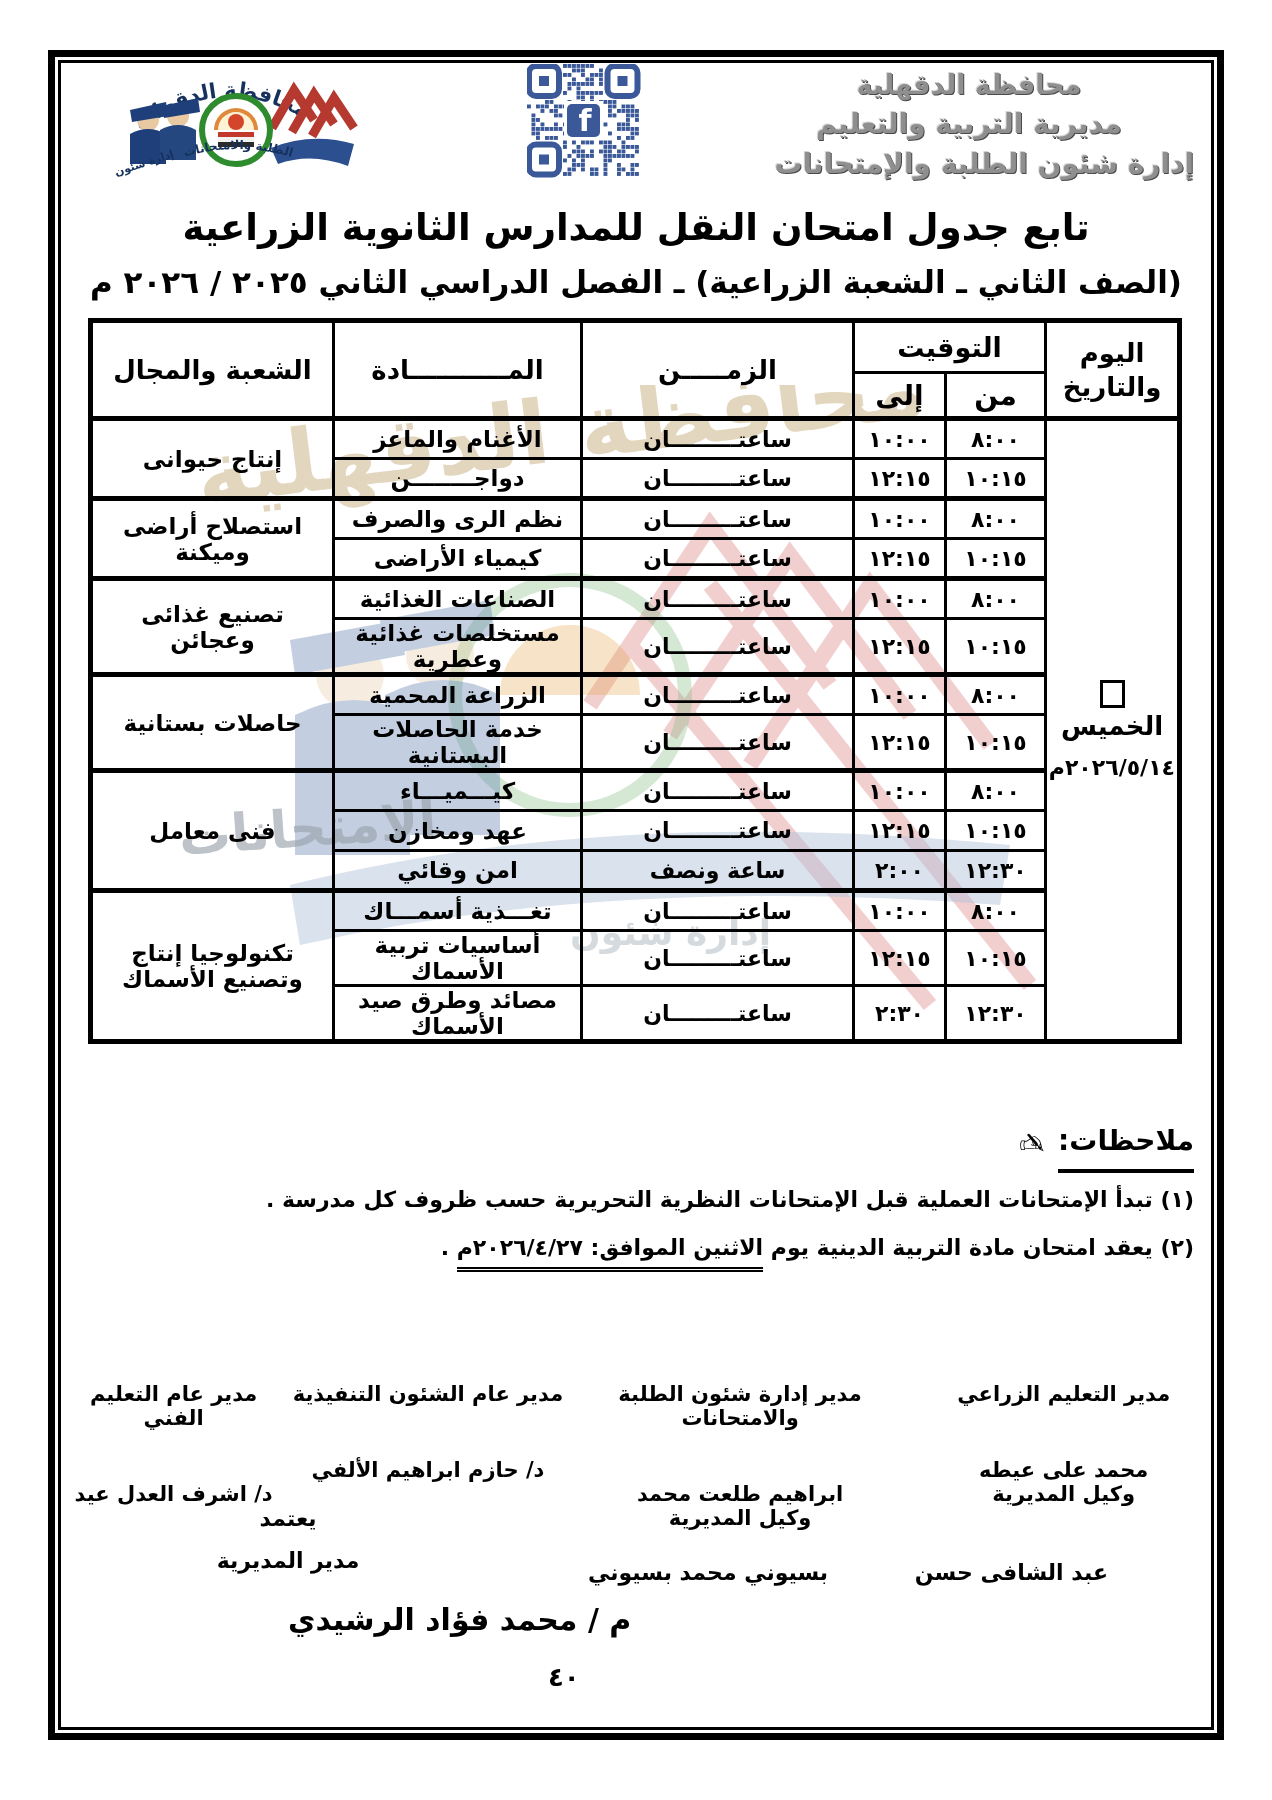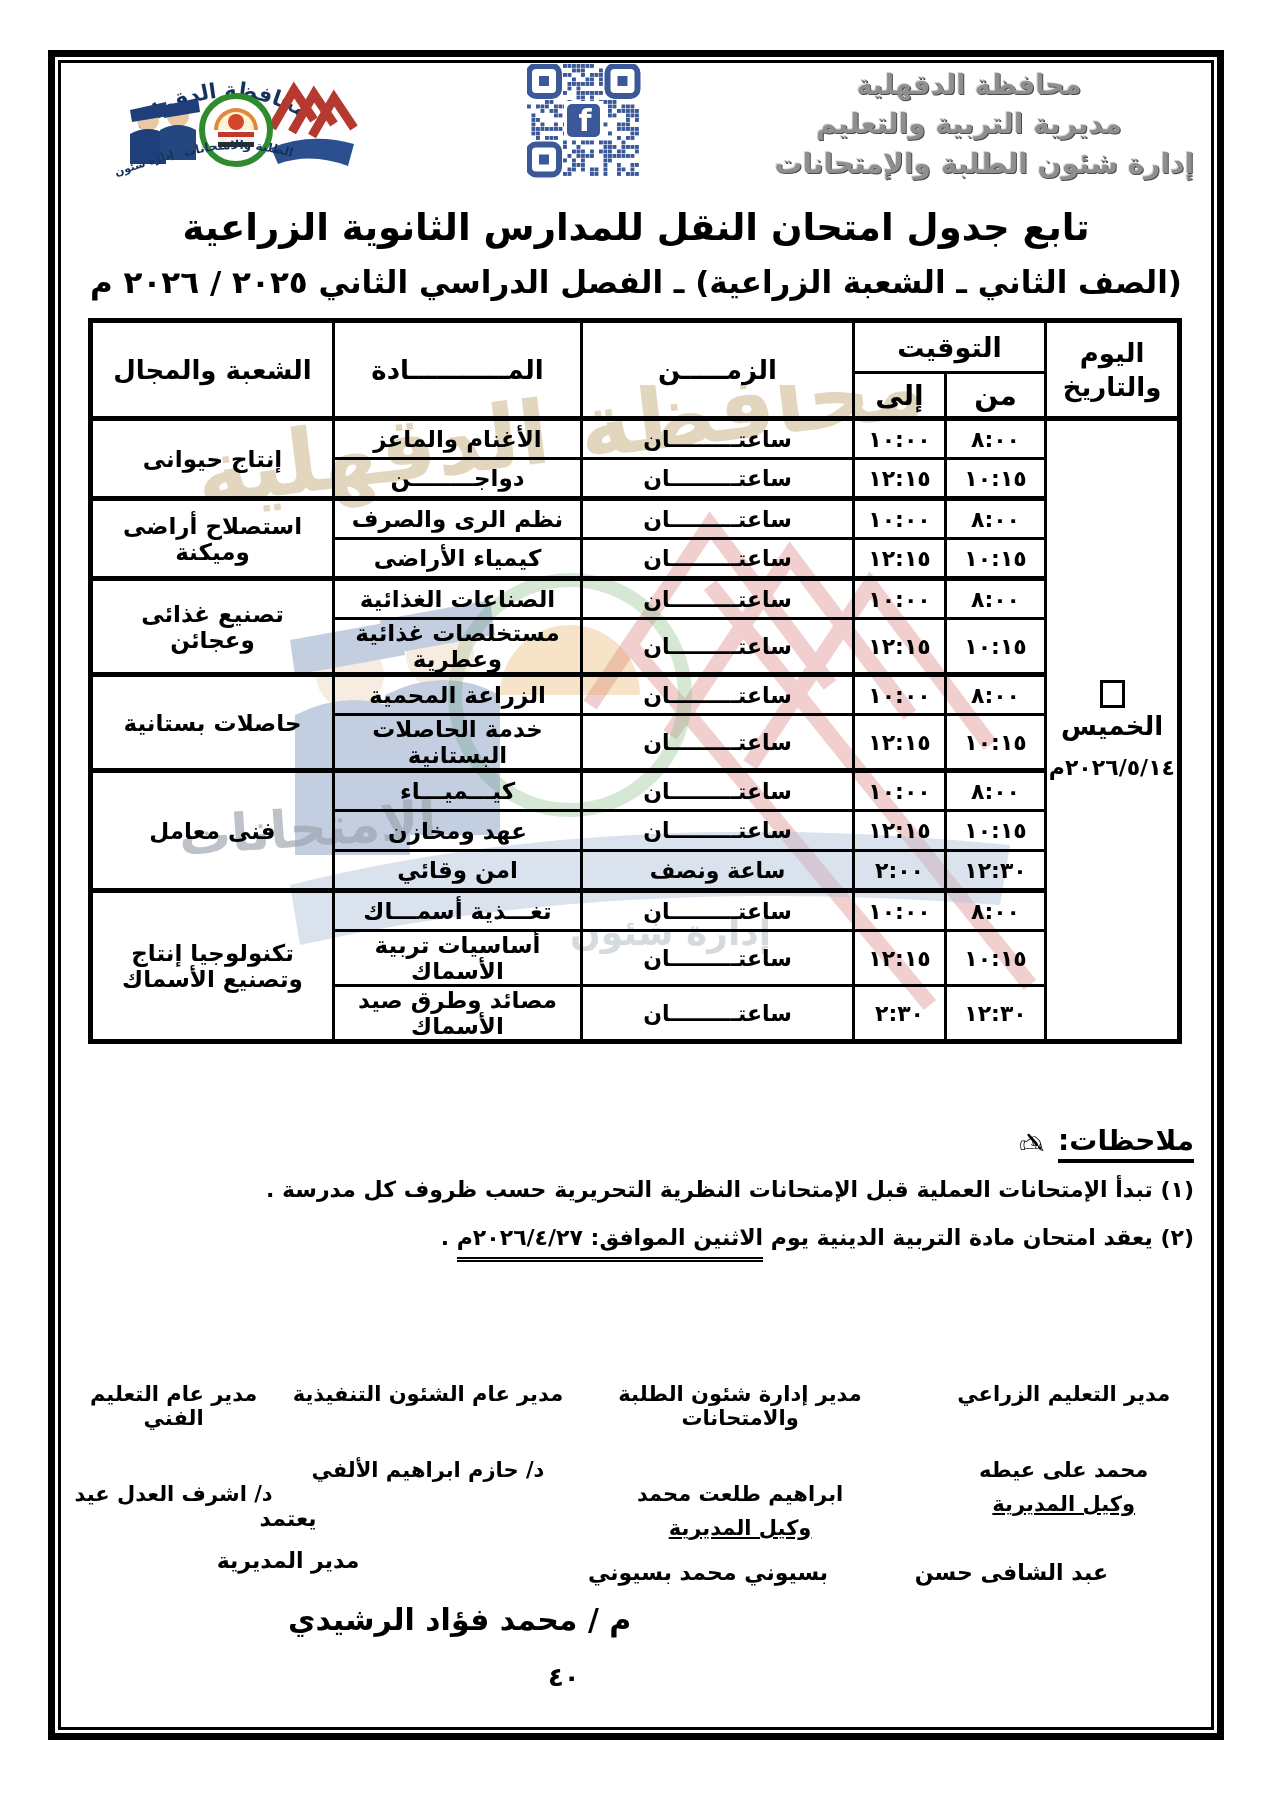--- a/index.html
+++ b/index.html
@@ -44,31 +44,31 @@
   td.t-time{font-size:22px;}
   td.t-dur{font-size:22px;}
   td.t-sub{font-size:23px;}
   td.t-br{font-size:23px;}
   td.t-day{font-size:26px;}
   .day-box{display:inline-block;width:19px;height:22px;border:3px solid #000;vertical-align:-3px;margin-left:1px;}
   .day-date{font-size:22px;margin-top:14px;}
 
   
   .notes{position:absolute;left:88px;right:78px;top:1124px;direction:rtl;text-align:right;z-index:2;}
-  .notes-head{display:inline-block;font-size:28px;border-bottom:4px solid #000;padding-bottom:2px;}
+  .notes-head{display:inline-block;font-size:28px;border-bottom:4px solid #000;padding-bottom:12px;}
   .notes-icon{font-size:30px;margin-right:8px;display:inline-block;transform:scaleX(-1);vertical-align:-4px;}
   .note-item{font-size:22px;line-height:42px;margin-top:6px;}
   .note-underline{border-bottom:5px double #000;padding-bottom:7px;}
 
   
   .sigs{position:absolute;left:58px;right:58px;top:1382px;direction:rtl;display:flex;z-index:2;}
   .sig-col{text-align:center;}
   .sig-col .sig-title{font-size:21px;}
   .sig-col .sig-name{font-size:21px;margin-top:52px;}
-  .sig-col .sig-extra{font-size:21px;margin-top:10px;text-decoration:underline;}
+  .sig-col .sig-extra{font-size:21px;}
   .col1{width:26%;}.col2{width:30%;}.col3{width:24%;}.col4{width:20%;}
 
   .approve{position:absolute;left:178px;top:1498px;width:220px;text-align:center;font-size:22px;line-height:42px;z-index:2;}
   .bn-right{position:absolute;right:164px;top:1560px;font-size:22px;direction:rtl;z-index:2;}
   .bn-center{position:absolute;left:588px;top:1560px;font-size:22px;direction:rtl;z-index:2;}
   .final-name{position:absolute;left:288px;top:1602px;font-size:30px;direction:rtl;z-index:2;}
   .page-num{position:absolute;left:548px;top:1662px;font-size:26px;z-index:2;}
 </style>
 </head>
 <body>

